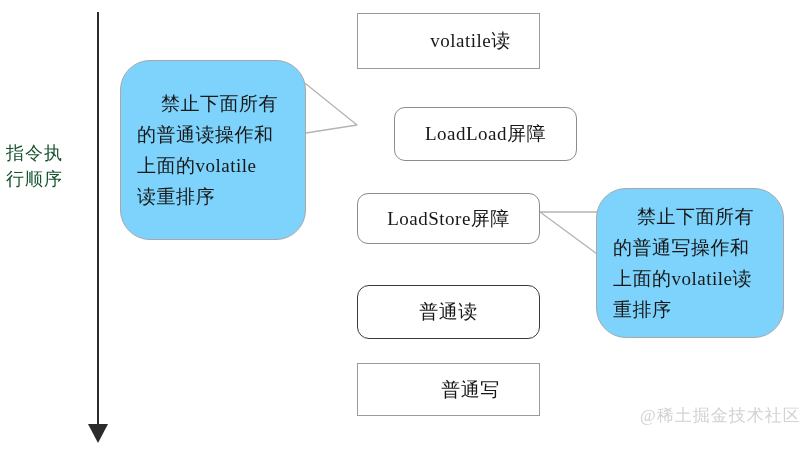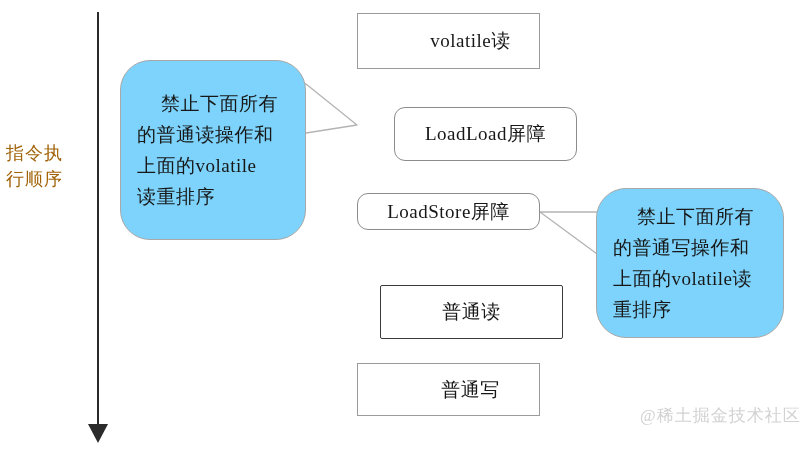--- a/index.html
+++ b/index.html
@@ -30,21 +30,21 @@
 
   
   .axis-label {
     position: absolute;
     left: 6px;
     top: 140px;
     width: 82px;
     font-size: 18px;
     line-height: 26px;
     letter-spacing: 1px;
-    color: #a16207;
+    color: #14532d;
     text-align: left;
     white-space: pre-line;
   }
 
   
   .seq-box {
     position: absolute;
     left: 357px;
     width: 183px;
     box-sizing: border-box;
@@ -56,31 +56,30 @@
     letter-spacing: 0.5px;
     color: #171717;
   }
   .seq-box.plain {
     border: 1px solid #9b9b9b;
     border-radius: 0;
     padding-left: 44px;
   }
   .seq-box.plain-dark {
     border: 1.4px solid #3a3a3a;
-    border-radius: 2px;
-    margin-left: 23px;
+    border-radius: 12px;
   }
   .seq-box.barrier {
     border: 1.2px solid #8c8c8c;
     border-radius: 11px;
   }
 
   #box-volatile-read { top: 13px;  height: 56px; }
   #box-loadload      { top: 107px;  height: 54px; margin-left: 37px; }
-  #box-loadstore     { top: 193px; height: 37px; }
+  #box-loadstore     { top: 193px; height: 51px; }
   #box-normal-read   { top: 285px; height: 54px; }
   #box-normal-write  { top: 363px; height: 53px; }
 
   
   .callout {
     position: absolute;
     box-sizing: border-box;
     background: #7dd3fc;
     border: 1.2px solid #a8a8a8;
     border-radius: 30px;

